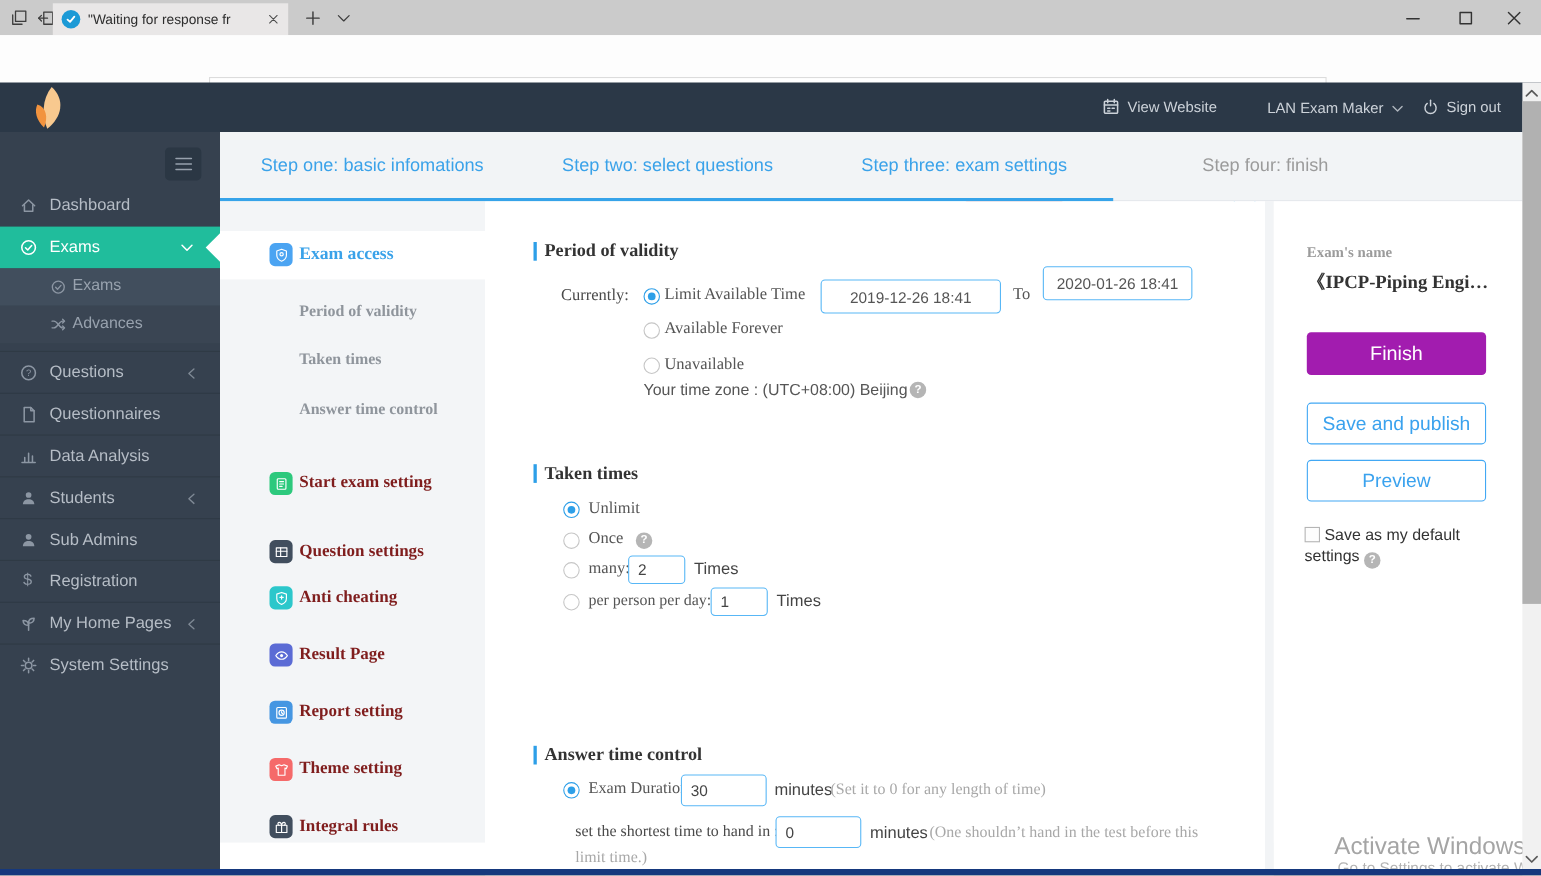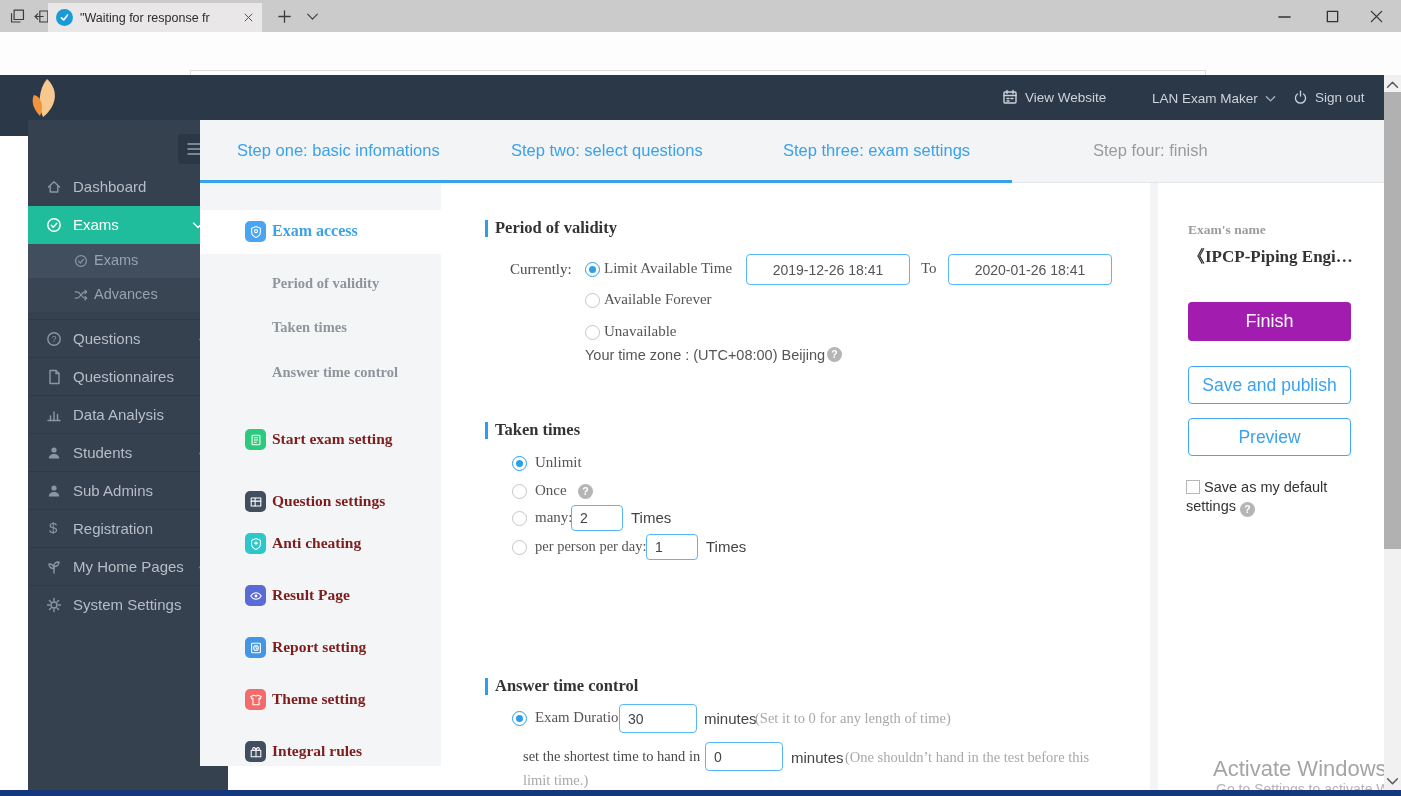--- a/index.html
+++ b/index.html
@@ -25,21 +25,21 @@
 
   
   .appheader{left:0;top:75px;width:1401px;height:61px;background:#2b3847;}
   .apptitle{left:76px;top:86px;font-size:20px;color:#fff;white-space:nowrap;}
   .trial{left:873px;top:84px;width:98px;height:27px;background:#ee5a5b;border-radius:14px;color:#fff;
          font-size:13.5px;font-weight:bold;text-align:center;line-height:27px;}
   .hdrlink{color:#ccd2d9;font-size:13.5px;display:flex;align-items:center;gap:7px;white-space:nowrap;}
   .avatar{left:1117px;top:83px;width:29px;height:29px;border-radius:50%;background:#2ba0e8;overflow:hidden;}
 
   
-  .sidenav{left:0;top:120px;width:200px;height:670px;background:#36414f;margin-left:28px;}
+  .sidenav{left:0;top:120px;width:200px;height:670px;background:#36414f;}
   .burger{position:absolute;right:17px;top:14px;width:33px;height:30px;background:#2b3744;border-radius:4px;
           display:flex;align-items:center;justify-content:center;color:#97a1ad;}
   .nav-item{position:absolute;left:0;width:200px;height:38px;color:#b6bdc6;font-size:15px;cursor:default;}
   .nav-item.sep{border-top:1px solid #2f3a45;}
   .ni-icon{position:absolute;left:18px;top:11px;width:16px;height:16px;color:#8c96a3;}
   .ni-label{position:absolute;left:45px;top:10px;white-space:nowrap;}
   .nav-item.green{background:#20bd9c;color:#fff;}
   .nav-item.green .ni-icon{color:#fff;}
   .notch{position:absolute;right:0;top:6px;width:0;height:0;border-top:13px solid transparent;
          border-bottom:13px solid transparent;border-right:13px solid #fff;}
@@ -439,21 +439,21 @@
 
     <div class="sechead" style="left:54px;top:35px">
       <span class="secbar"></span>
       <span>Period of validity</span>
     </div>
     <span class="slab" style="left:69px;top:78px">Currently:</span>
     <span class="radio sel" style="left:144px;top:79px"></span>
     <span class="olab" style="left:163px;top:77px">Limit Available Time</span>
     <input class="dinput" style="left: 305px; top: 71px; width: 164px;" value="2019-12-26 18:41">
     <span class="olab" style="left:480px;top:77px">To</span>
-    <input class="dinput" style="left: 507px; top: 71px; width: 164px;" value="2020-01-26 18:41">
+    <input class="dinput" style="left: 507px; top: 59px; width: 136px;" value="2020-01-26 18:41">
     <span class="radio" style="left:144px;top:110px"></span>
     <span class="olab" style="left:163px;top:108px">Available Forever</span>
     <span class="radio" style="left:144px;top:142px"></span>
     <span class="olab" style="left:163px;top:140px">Unavailable</span>
     <span class="stxt" style="left:144px;top:164px">Your time zone : (UTC+08:00) Beijing</span>
     <span class="help" style="left:386px;top:164px">?</span>
 
     <div class="sechead" style="left:54px;top:237px">
       <span class="secbar"></span>
       <span>Taken times</span>

